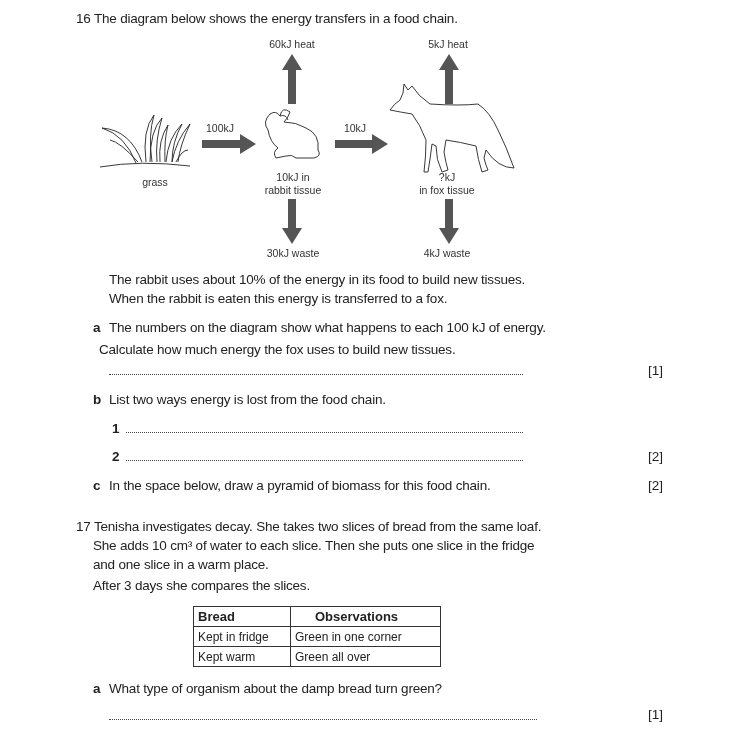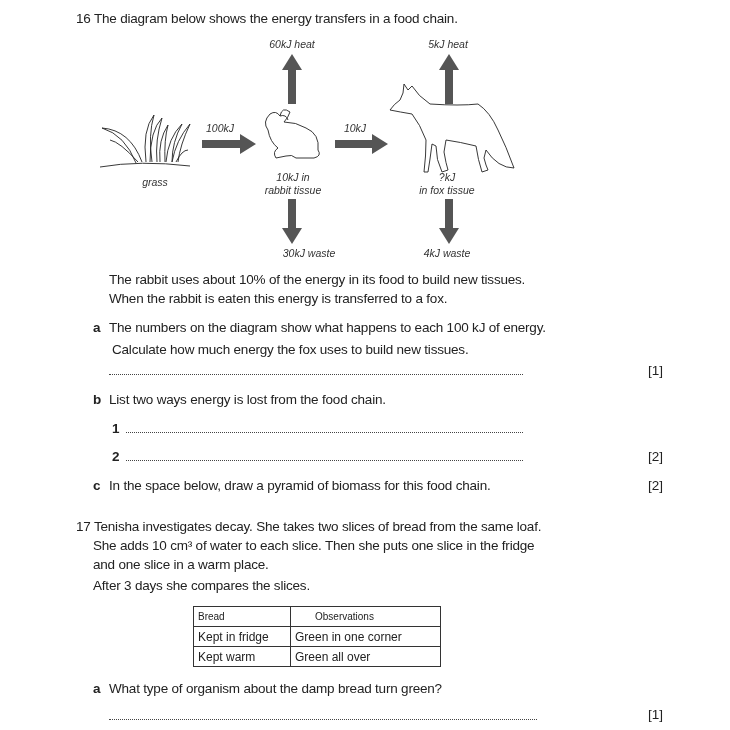--- a/index.html
+++ b/index.html
@@ -7,46 +7,46 @@
          font-family:"Liberation Sans", sans-serif; color:#222; }
   .abs { position:absolute; }
   .q { font-size:13.5px; letter-spacing:-0.2px; }
   .qnum { font-weight:normal; }
   .lbl { font-size:10.5px; color:#333; text-align:center; position:absolute; line-height:13px; }
   .dots { position:absolute; border-bottom:1.5px dotted #444; height:0; }
   .mark { position:absolute; font-size:13.5px; }
   .sub { font-weight:bold; }
   table.obs { position:absolute; left:193px; top:606px; border-collapse:collapse; font-size:12px; }
   table.obs td, table.obs th { border:1.5px solid #333; padding:1px 4px; text-align:left; height:17px; }
-  table.obs th { font-weight:normal; font-size:10px;margin-left:47px; }
+  table.obs th { font-weight:bold; font-size:13px;margin-left:47px; }
 </style>
 </head>
 <body>
 
 <div class="abs q" style="left:76px;top:11px;">
   <span class="qnum">16</span>
   <span>The diagram below shows the energy transfers in a food chain.</span>
 </div>
 
-<div class="abs" style="left:0;top:0;width:728px;height:270px;font-style:italic;">
+<div class="abs" style="left:0;top:0;width:728px;height:270px;">
 
   <div class="lbl" style="left:252px;top:38px;width:80px;">60kJ heat</div>
   <div class="lbl" style="left:408px;top:38px;width:80px;">5kJ heat</div>
   <div class="lbl" style="left:195px;top:122px;width:50px;">100kJ</div>
   <div class="lbl" style="left:330px;top:122px;width:50px;">10kJ</div>
   <div class="lbl" style="left:130px;top:176px;width:50px;">grass</div>
   <div class="lbl" style="left:248px;top:171px;width:90px;">
     <div>10kJ in</div>
     <div>rabbit tissue</div>
   </div>
   <div class="lbl" style="left:402px;top:171px;width:90px;">
     <div>?kJ</div>
     <div>in fox tissue</div>
   </div>
-  <div class="lbl" style="left:264px;top:247px;width:90px;">30kJ waste</div>
+  <div class="lbl" style="left:248px;top:247px;width:90px;">30kJ waste</div>
   <div class="lbl" style="left:402px;top:247px;width:90px;">4kJ waste</div>
 
   <svg class="abs" style="left:0;top:0;" width="730" height="270">
 
     <g fill="#555">
 
       <polygon points="288,104 296,104 296,70 302,70 292,54 282,70 288,70"></polygon>
 
       <polygon points="445,104 453,104 453,70 459,70 449,54 439,70 445,70"></polygon>
 
@@ -86,21 +86,21 @@
                Q420,124 412,114 Q400,112 390,110 Q394,104 400,100 Q404,94 404,84 Z"></path>
     </g>
   </svg>
 </div>
 
 <div class="abs q" style="left:109px;top:272px;">The rabbit uses about 10% of the energy in its food to build new tissues.</div>
 <div class="abs q" style="left:109px;top:291px;">When the rabbit is eaten this energy is transferred to a fox.</div>
 
 <div class="abs q sub" style="left:93px;top:320px;">a</div>
 <div class="abs q" style="left:109px;top:320px;">The numbers on the diagram show what happens to each 100 kJ of energy.</div>
-<div class="abs q" style="left:112px;top:342px;">Calculate how much energy the fox uses to build new tissues.</div>
+<div class="abs q" style="left:99px;top:342px;">Calculate how much energy the fox uses to build new tissues.</div>
 <div class="dots" style="left:109px;top:374px;width:414px;"></div>
 <div class="mark" style="left:648px;top:363px;">[1]</div>
 
 <div class="abs q sub" style="left:93px;top:392px;">b</div>
 <div class="abs q" style="left:109px;top:392px;">List two ways energy is lost from the food chain.</div>
 <div class="abs q sub" style="left:112px;top:421px;">1</div>
 <div class="dots" style="left:126px;top:432px;width:397px;"></div>
 <div class="abs q sub" style="left:112px;top:449px;">2</div>
 <div class="dots" style="left:126px;top:460px;width:397px;"></div>
 <div class="mark" style="left:648px;top:449px;">[2]</div>

